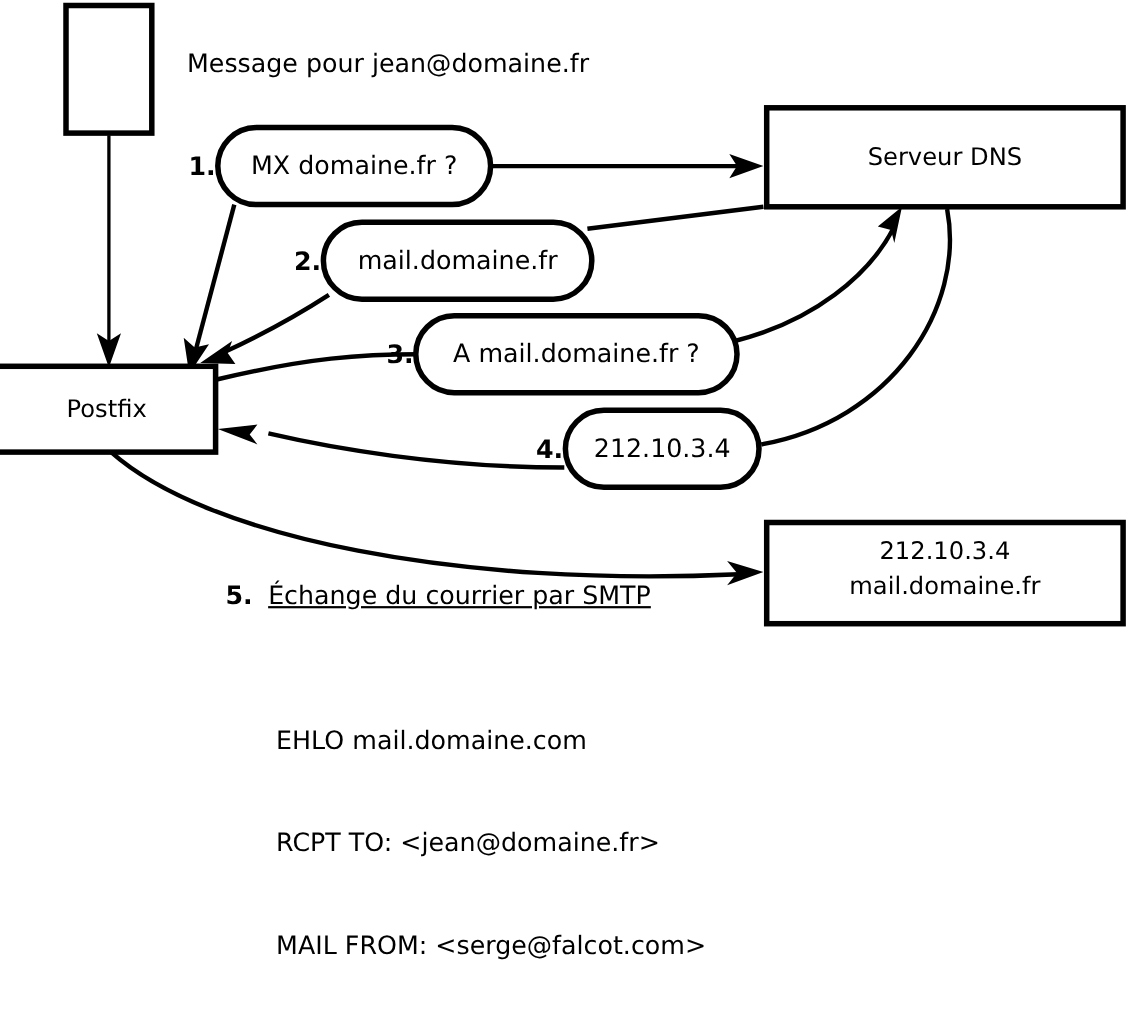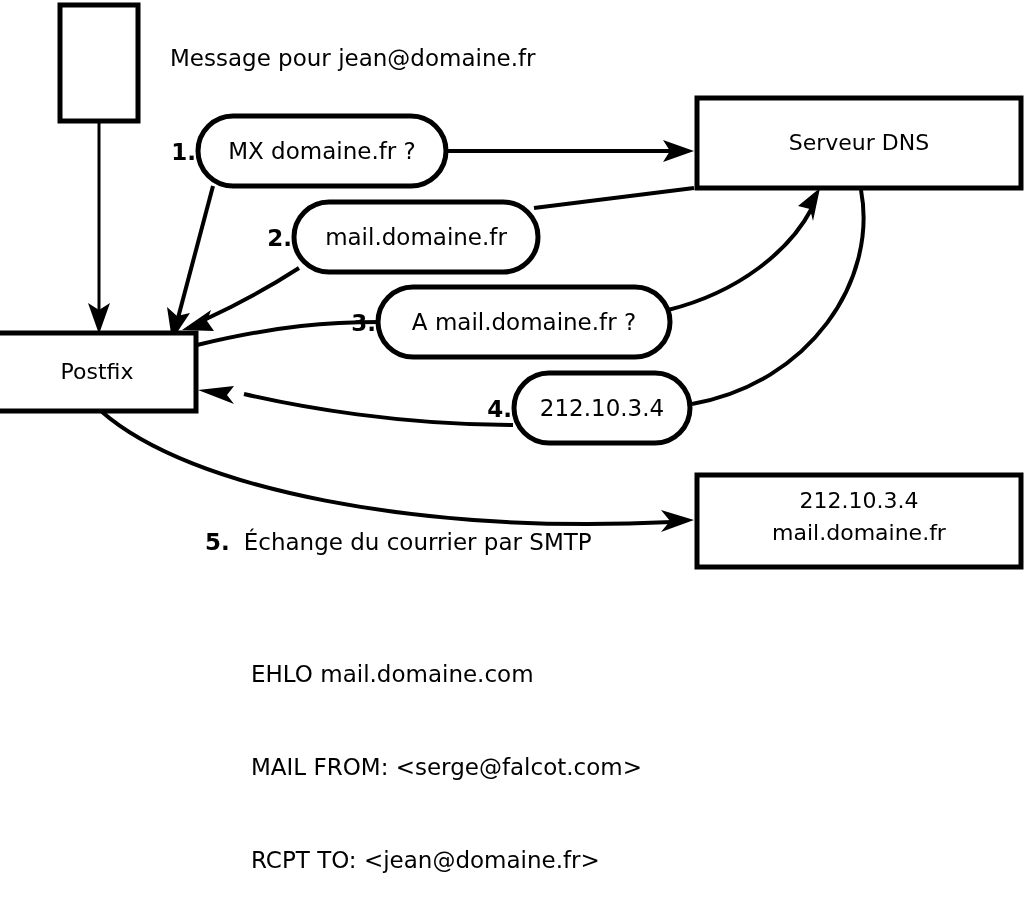--- a/index.html
+++ b/index.html
@@ -89,20 +89,21 @@
     display: flex;
     align-items: baseline;
     gap: 14px;
   }
   #step5-row .num {
     font-weight: bold;
     font-size: 23px;
   }
   #step5-row .txt {
     font-size: 23px;
+    text-decoration: underline;
   }
   #smtp-transcript {
     position: absolute;
     left: 251px;
     top: 597px;
     font-family: "DejaVu Sans", "Liberation Sans", sans-serif;
     font-size: 23px;
     line-height: 31px;
     color: #000000;
     white-space: pre;
@@ -214,22 +215,22 @@
 
   <div class="caption-text" id="message-caption">Message pour jean@domaine.fr</div>
 
   <div id="step5-row">
     <span class="num">5.</span>
     <span class="txt">Échange du courrier par SMTP</span>
   </div>
 
   <div id="smtp-transcript">
     <div class="line">EHLO mail.domaine.com</div>
+    <div class="line">RCPT TO: &lt;jean@domaine.fr&gt;</div>
     <div class="line">MAIL FROM: &lt;serge@falcot.com&gt;</div>
-    <div class="line">RCPT TO: &lt;jean@domaine.fr&gt;</div>
     
     
     
     
     
     
     
   </div>
 
 </div>

